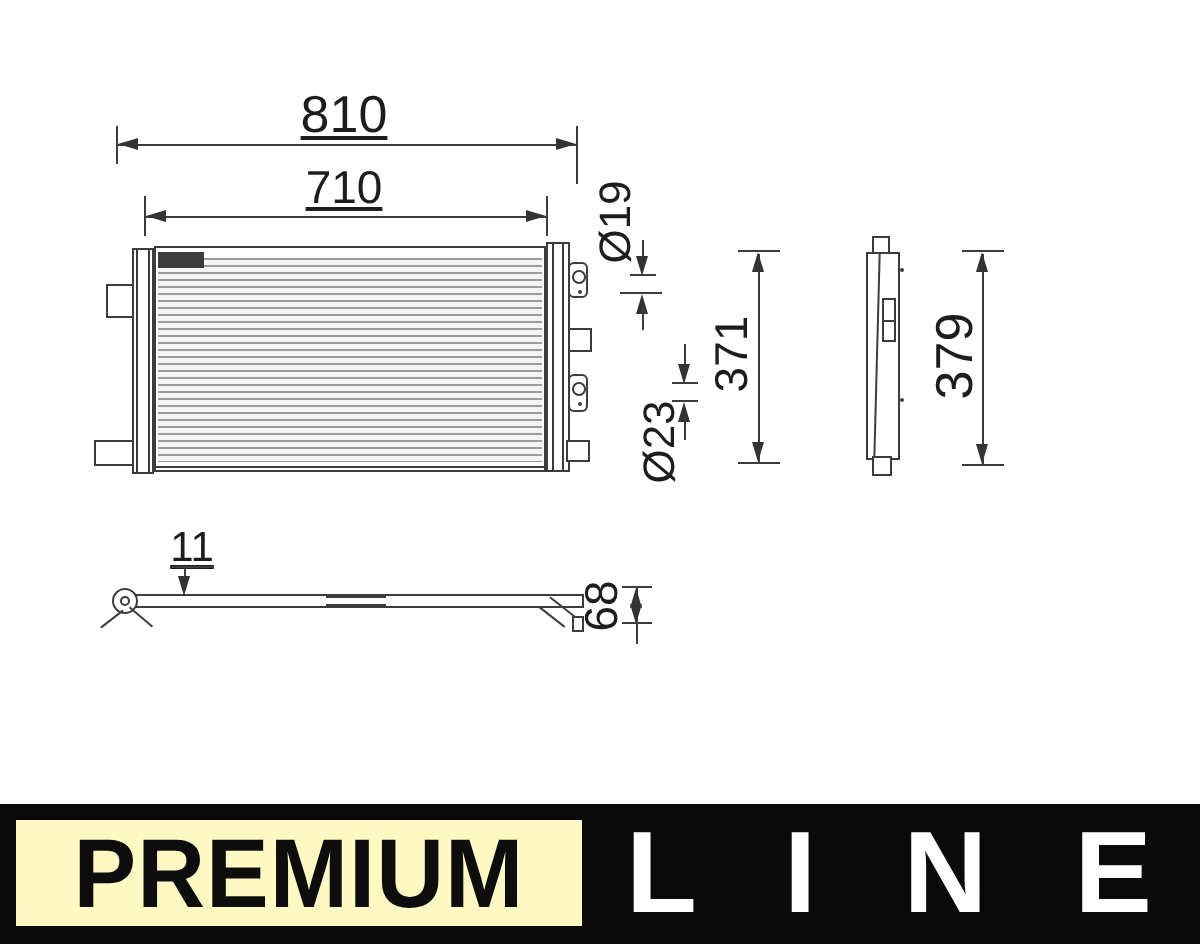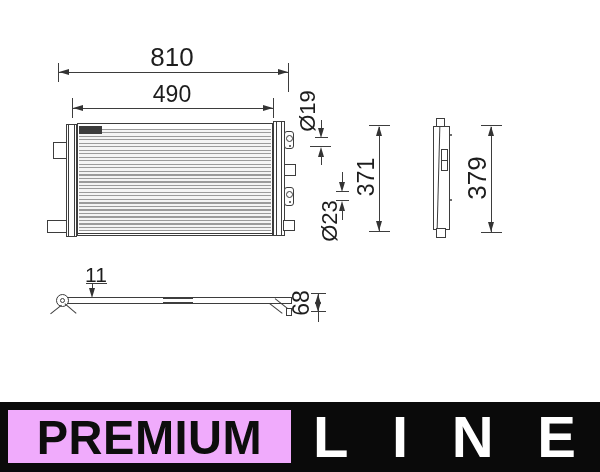--- a/index.html
+++ b/index.html
@@ -5,36 +5,36 @@
   html,body{margin:0;padding:0;background:#fff;}
   #stage{
     position:relative;width:600px;height:472px;background:#ffffff;overflow:hidden;
     font-family:"Liberation Sans", sans-serif;
   }
   .abs{position:absolute;}
   .ln{position:absolute;background:#3d3d3d;}
   .box{position:absolute;border:1px solid #3d3d3d;background:#fff;box-sizing:border-box;}
   .dimtxt{position:absolute;color:#1d1d1d;white-space:nowrap;line-height:1;}
   .rot{transform:translate(-50%,-50%) rotate(-90deg);}
-  .ctr{transform:translate(-50%,-50%);}
+  .ctr{transform:translate(-50%,-50%);text-decoration:underline;}
   
   .ar{position:absolute;width:0;height:0;}
   .ar-l{border-top:3.5px solid transparent;border-bottom:3.5px solid transparent;border-right:10px solid #333;}
   .ar-r{border-top:3.5px solid transparent;border-bottom:3.5px solid transparent;border-left:10px solid #333;}
   .ar-u{border-left:3.5px solid transparent;border-right:3.5px solid transparent;border-bottom:10px solid #333;}
   .ar-d{border-left:3.5px solid transparent;border-right:3.5px solid transparent;border-top:10px solid #333;}
   .fins{
     position:absolute;
     background:repeating-linear-gradient(to bottom,#9b9b9b 0 1px,#f4f4f4 1px 3.5px);
   }
   .circ{position:absolute;border:1px solid #3d3d3d;border-radius:50%;background:#fff;box-sizing:border-box;}
   .dot{position:absolute;border-radius:50%;background:#3d3d3d;}
   #logo-strip{position:absolute;left:0;top:402px;width:600px;height:70px;background:#0a0a0a;}
   #premium-box{
-    position:absolute;left:8px;top:8px;width:283px;height:53px;background:#f0abfc;
+    position:absolute;left:8px;top:8px;width:283px;height:53px;background:#fef9c3;
     display:flex;align-items:center;justify-content:center;
   }
   #premium-text{
     font-size:47px;font-weight:bold;color:#0d0d0d;letter-spacing:0.5px;line-height:1;
     transform:scaleY(1.04);
   }
   #line-box{
     position:absolute;left:300px;top:0;width:300px;height:70px;
     display:flex;align-items:center;justify-content:space-between;
     padding:0 24px 0 13px;box-sizing:border-box;
@@ -51,21 +51,21 @@
     <div>
       <div class="dimtxt ctr" style="left:172px;top:57px;font-size:26px;">810</div>
       <div class="ln" style="left:59px;top:72px;width:229px;height:1px;"></div>
       <div class="ar ar-l" style="left:59px;top:68.5px;"></div>
       <div class="ar ar-r" style="left:278px;top:68.5px;"></div>
       <div class="ln" style="left:58px;top:63px;width:1px;height:19px;"></div>
       <div class="ln" style="left:288px;top:63px;width:1px;height:29px;"></div>
     </div>
 
     <div>
-      <div class="dimtxt ctr" style="left:172px;top:94px;font-size:23px;">490</div>
+      <div class="dimtxt ctr" style="left:172px;top:94px;font-size:23px;">710</div>
       <div class="ln" style="left:73px;top:108px;width:200px;height:1px;"></div>
       <div class="ar ar-l" style="left:73px;top:104.5px;"></div>
       <div class="ar ar-r" style="left:263px;top:104.5px;"></div>
       <div class="ln" style="left:72px;top:98px;width:1px;height:20px;"></div>
       <div class="ln" style="left:273px;top:98px;width:1px;height:20px;"></div>
     </div>
 
     <div class="box" style="left:66px;top:124px;width:11px;height:113px;"></div>
     <div class="ln" style="left:68px;top:125px;width:1px;height:111px;"></div>
     <div class="ln" style="left:74px;top:125px;width:1px;height:111px;"></div>

